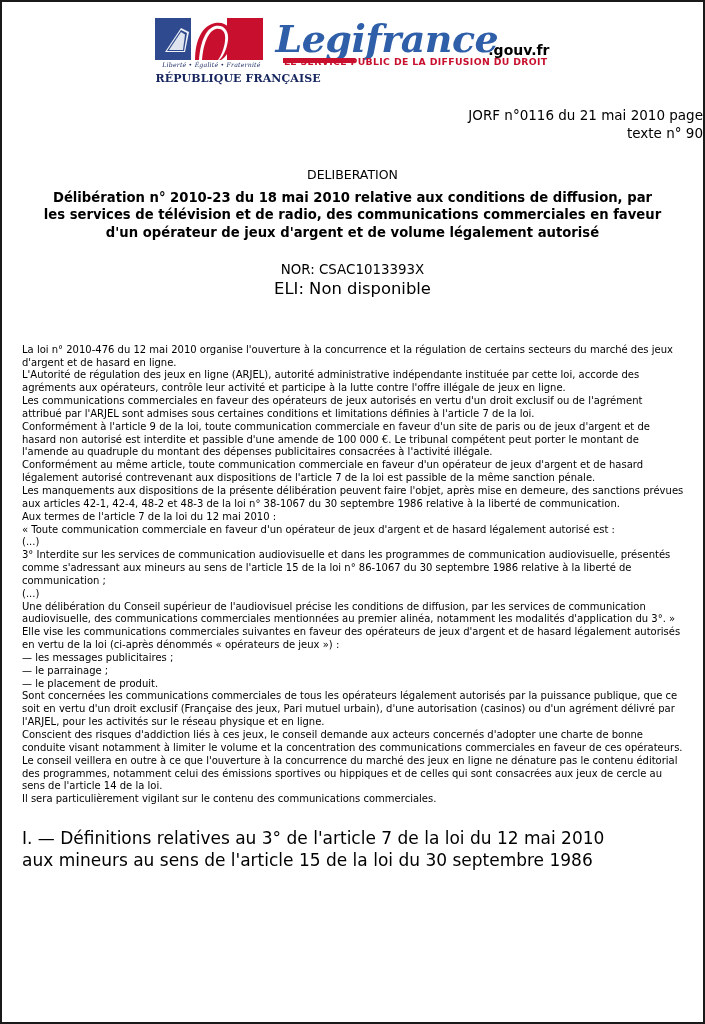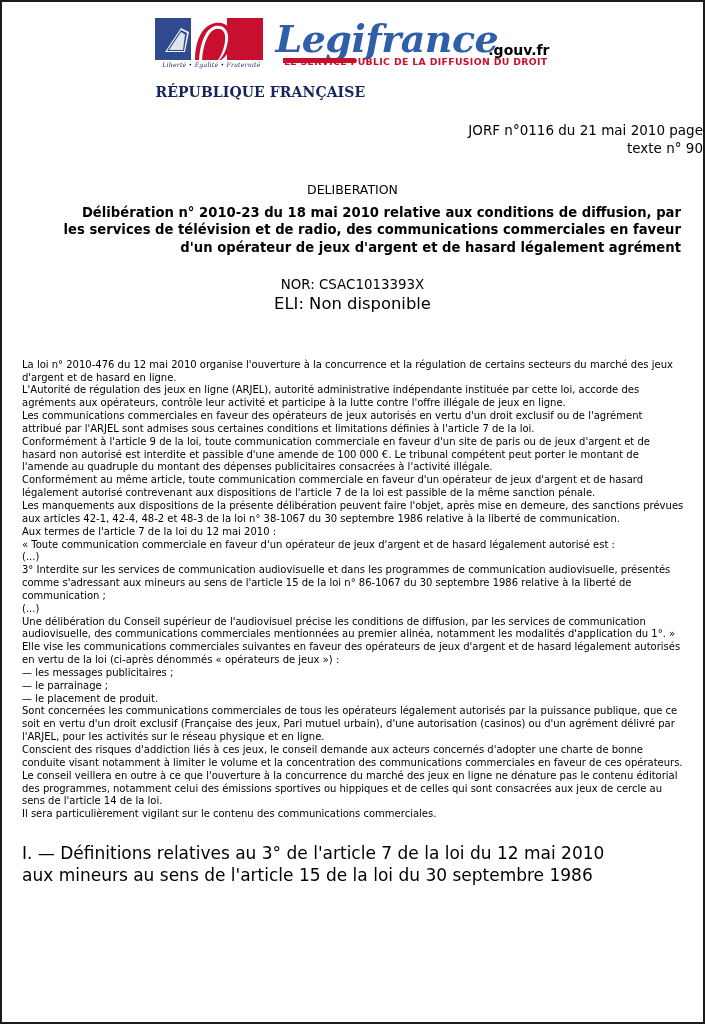--- a/index.html
+++ b/index.html
@@ -47,25 +47,25 @@
     font-family: "DejaVu Serif", "Liberation Serif", serif;
     font-size: 6.2px;
     letter-spacing: 0.2px;
     color: #16255e;
     font-style: italic;
     margin-top: 1px;
     white-space: nowrap;
   }
   .marianne-rf {
     font-family: "DejaVu Serif", "Liberation Serif", serif;
-    font-size: 14px;
+    font-size: 11px;
     color: #16255e;
     font-weight: bold;
     letter-spacing: 0.1px;
-    margin-top: 16px;
+    margin-top: 4px;
     white-space: nowrap;
   }
   .wordmark-block {
     position: relative;
     padding-top: 2px;
   }
   .wordmark-row {
     display: flex;
     align-items: flex-end;
   }
@@ -112,21 +112,21 @@
     font-size: 13.5px;
     line-height: 1.32;
     margin-top: 22px;
   }
   .delib-kind {
     text-align: center;
     font-size: 12.5px;
     margin-top: 24px;
   }
   .doc-title {
-    text-align: right;
+    text-align: center;
     font-weight: bold;
     font-size: 13.2px;
     line-height: 1.34;
     margin-top: 7px;
     padding: 0 22px;
   }
   .nor {
     text-align: center;
     font-size: 13.4px;
     margin-top: 20px;
@@ -197,39 +197,39 @@
   <div class="jorf">
     <div>JORF n°0116 du 21 mai 2010 page</div>
     <div>texte n° 90</div>
   </div>
 
   <div class="delib-kind">DELIBERATION</div>
 
   <div class="doc-title">
     <div>Délibération n° 2010-23 du 18 mai 2010 relative aux conditions de diffusion, par</div>
     <div>les services de télévision et de radio, des communications commerciales en faveur</div>
-    <div>d'un opérateur de jeux d'argent et de hasard légalement agrément</div>
+    <div>d'un opérateur de jeux d'argent et de volume légalement autorisé</div>
   </div>
 
   <div class="nor">NOR: CSAC1013393X</div>
   <div class="eli">ELI: Non disponible</div>
 
   <div class="body-text">
     <p>La loi n° 2010-476 du 12 mai 2010 organise l'ouverture à la concurrence et la régulation de certains secteurs du marché des jeux d'argent et de hasard en ligne.</p>
     <p>L'Autorité de régulation des jeux en ligne (ARJEL), autorité administrative indépendante instituée par cette loi, accorde des agréments aux opérateurs, contrôle leur activité et participe à la lutte contre l'offre illégale de jeux en ligne.</p>
     <p>Les communications commerciales en faveur des opérateurs de jeux autorisés en vertu d'un droit exclusif ou de l'agrément attribué par l'ARJEL sont admises sous certaines conditions et limitations définies à l'article 7 de la loi.</p>
     <p>Conformément à l'article 9 de la loi, toute communication commerciale en faveur d'un site de paris ou de jeux d'argent et de hasard non autorisé est interdite et passible d'une amende de 100 000 €. Le tribunal compétent peut porter le montant de l'amende au quadruple du montant des dépenses publicitaires consacrées à l'activité illégale.</p>
     <p>Conformément au même article, toute communication commerciale en faveur d'un opérateur de jeux d'argent et de hasard légalement autorisé contrevenant aux dispositions de l'article 7 de la loi est passible de la même sanction pénale.</p>
     <p>Les manquements aux dispositions de la présente délibération peuvent faire l'objet, après mise en demeure, des sanctions prévues aux articles 42-1, 42-4, 48-2 et 48-3 de la loi n° 38-1067 du 30 septembre 1986 relative à la liberté de communication.</p>
     <p>Aux termes de l'article 7 de la loi du 12 mai 2010 :</p>
     <p>« Toute communication commerciale en faveur d'un opérateur de jeux d'argent et de hasard légalement autorisé est :</p>
     <p>(...)</p>
     <p>3° Interdite sur les services de communication audiovisuelle et dans les programmes de communication audiovisuelle, présentés comme s'adressant aux mineurs au sens de l'article 15 de la loi n° 86-1067 du 30 septembre 1986 relative à la liberté de communication ;</p>
     <p>(...)</p>
-    <p>Une délibération du Conseil supérieur de l'audiovisuel précise les conditions de diffusion, par les services de communication audiovisuelle, des communications commerciales mentionnées au premier alinéa, notamment les modalités d'application du 1°. »</p>
+    <p>Une délibération du Conseil supérieur de l'audiovisuel précise les conditions de diffusion, par les services de communication audiovisuelle, des communications commerciales mentionnées au premier alinéa, notamment les modalités d'application du 3°. »</p>
     <p>Elle vise les communications commerciales suivantes en faveur des opérateurs de jeux d'argent et de hasard légalement autorisés en vertu de la loi (ci-après dénommés « opérateurs de jeux ») :</p>
     <p>— les messages publicitaires ;</p>
     <p>— le parrainage ;</p>
     <p>— le placement de produit.</p>
     <p>Sont concernées les communications commerciales de tous les opérateurs légalement autorisés par la puissance publique, que ce soit en vertu d'un droit exclusif (Française des jeux, Pari mutuel urbain), d'une autorisation (casinos) ou d'un agrément délivré par l'ARJEL, pour les activités sur le réseau physique et en ligne.</p>
     <p>Conscient des risques d'addiction liés à ces jeux, le conseil demande aux acteurs concernés d'adopter une charte de bonne conduite visant notamment à limiter le volume et la concentration des communications commerciales en faveur de ces opérateurs.</p>
     <p>Le conseil veillera en outre à ce que l'ouverture à la concurrence du marché des jeux en ligne ne dénature pas le contenu éditorial des programmes, notamment celui des émissions sportives ou hippiques et de celles qui sont consacrées aux jeux de cercle au sens de l'article 14 de la loi.</p>
     <p>Il sera particulièrement vigilant sur le contenu des communications commerciales.</p>
   </div>
 

